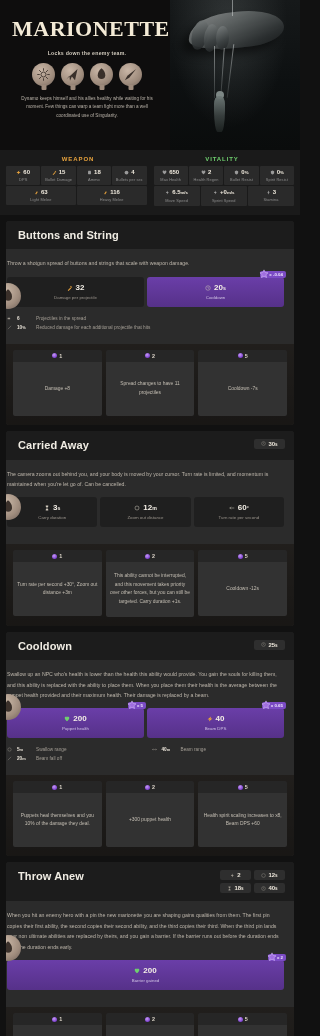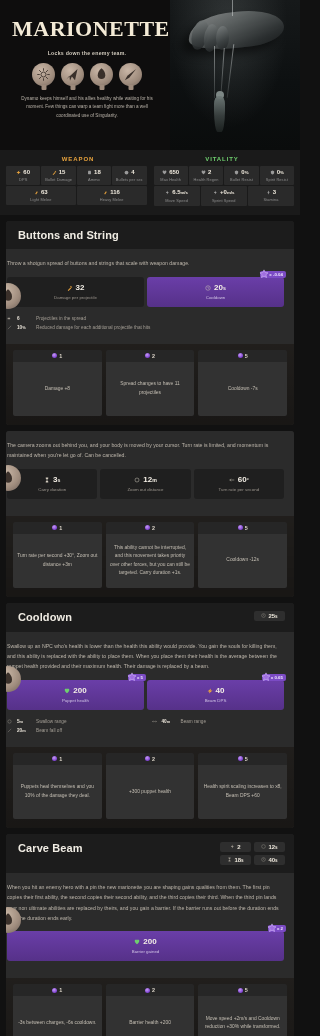--- a/index.html
+++ b/index.html
@@ -583,20 +583,32 @@
         <div class="tier">
           <div class="tier-head">
             <span class="souls"></span>
             <span>5</span>
           </div>
           <div class="tier-body">Cooldown -7s</div>
         </div>
       </div>
     </div>
     <div class="card">
+      <div class="card-head">
+        <div class="card-title">Carried Away</div>
+        <div class="head-chips">
+          <div class="chip wide">
+            <svg class="" viewBox="0 0 24 24">
+              <circle cx="12" cy="12" r="9" fill="none" stroke="#cfc8bb" stroke-width="2"></circle>
+              <path d="M12 7v5l3 2" stroke="#cfc8bb" stroke-width="2" fill="none"></path>
+            </svg>
+            <span>30<span class="unit">s</span></span>
+          </div>
+        </div>
+      </div>
       <div class="card-body">
         <div class="ability-portrait">
           <svg viewBox="0 0 24 24" fill="#3a302a">
             <path d="M12 2c4 3 6 7 6 11a6 6 0 01-12 0c0-4 2-8 6-11z"></path>
           </svg>
         </div>
         <div class="card-desc">The camera zooms out behind you, and your body is moved by your cursor. Turn rate is limited, and momentum is maintained when you're let go of. Can be cancelled.</div>
         <div class="stat-strip">
           <div class="sbox">
             <div class="sbox-val">
@@ -744,21 +756,21 @@
           <div class="tier-head">
             <span class="souls"></span>
             <span>5</span>
           </div>
           <div class="tier-body">Health spirit scaling increases to x8, Beam DPS +60</div>
         </div>
       </div>
     </div>
     <div class="card">
       <div class="card-head">
-        <div class="card-title">Carve Beam</div>
+        <div class="card-title">Throw Anew</div>
         <div class="head-chips">
           <div class="chip wide">
             <svg class="" viewBox="0 0 24 24">
               <path d="M13 2L4 14h6l-1 8 9-12h-6z" fill="#cfc8bb"></path>
             </svg>
             <span>2<span class="unit"></span></span>
           </div>
           <div class="chip wide">
             <svg class="" viewBox="0 0 24 24">
               <circle cx="12" cy="12" r="9" fill="none" stroke="#cfc8bb" stroke-width="2"></circle>

